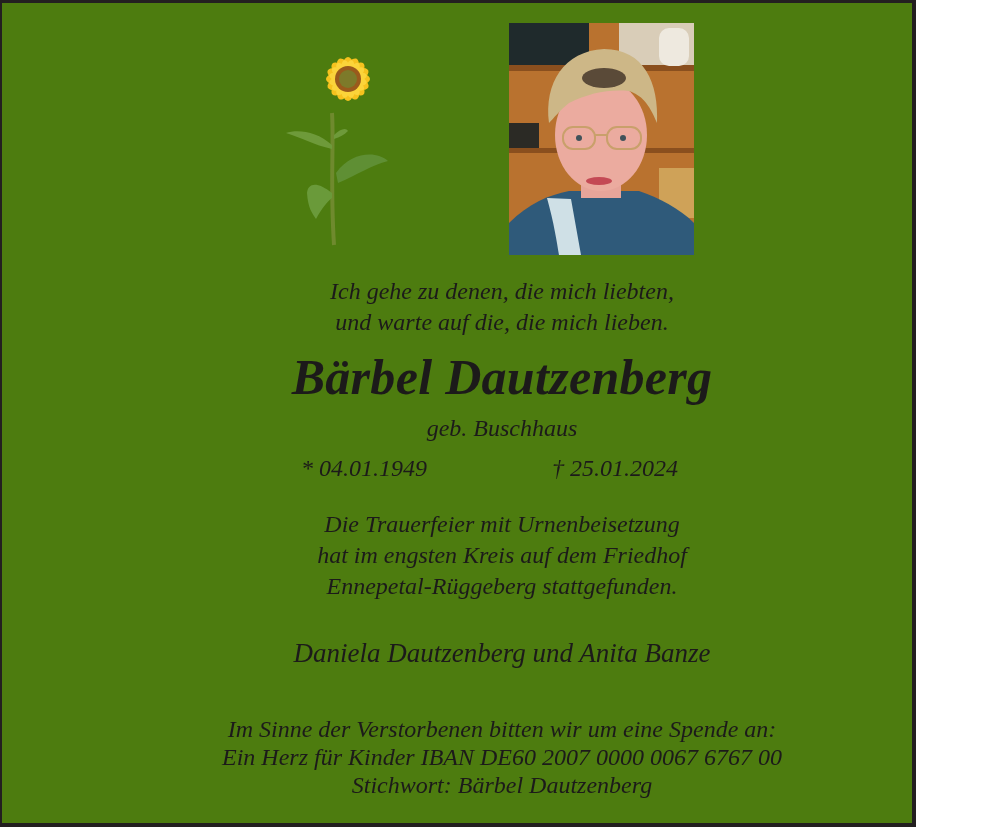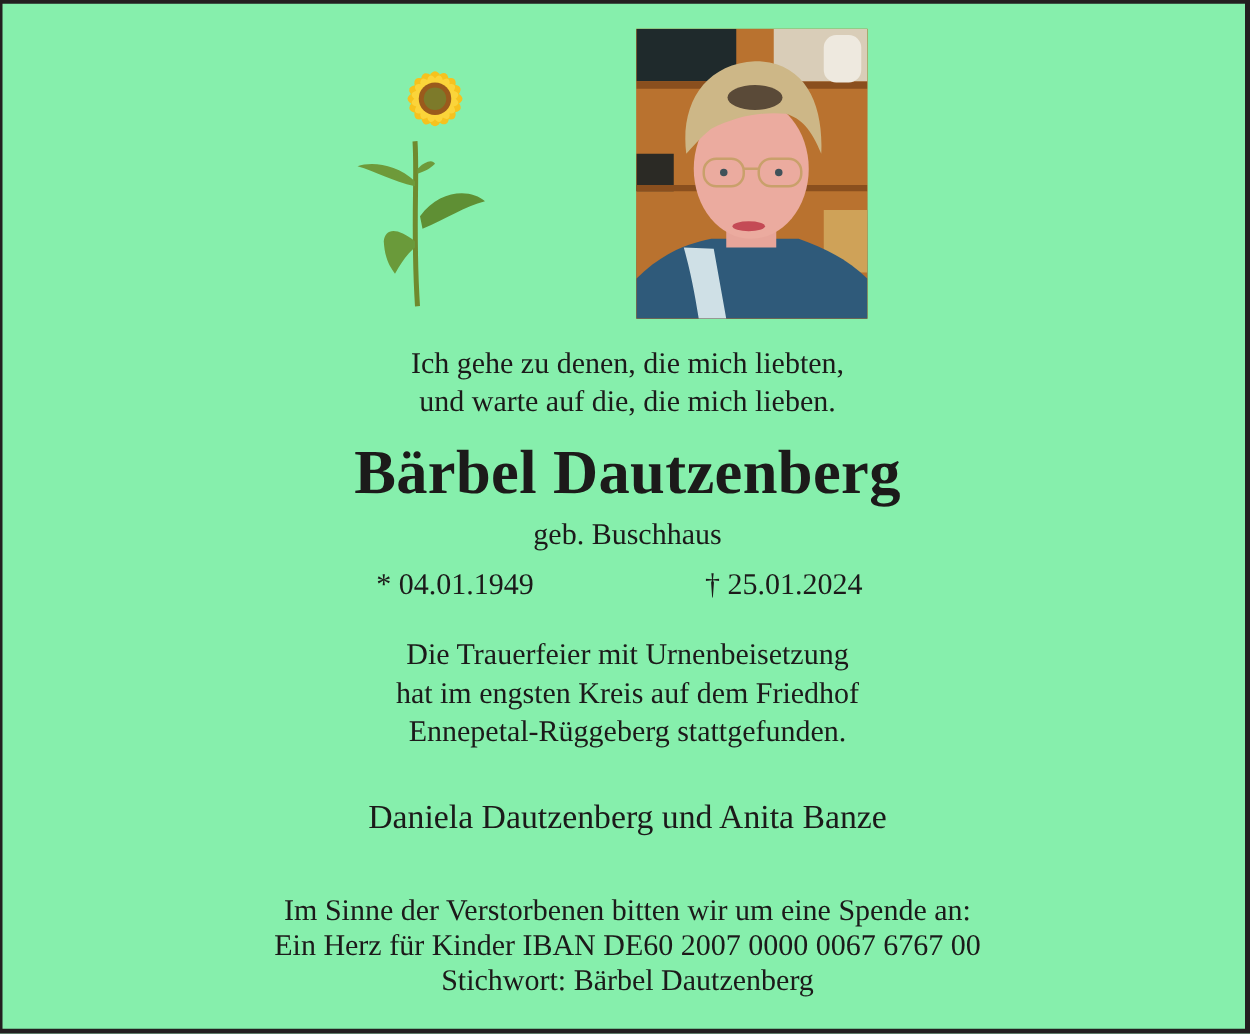--- a/index.html
+++ b/index.html
@@ -3,45 +3,46 @@
   <meta charset="utf-8">
   <style>
     html, body { margin: 0; padding: 0; }
     body {
       width: 1000px; height: 827px; background: #ffffff;
       font-family: "Liberation Serif", "DejaVu Serif", serif;
       color: #1c1a1a;
       position: relative; overflow: hidden;
     }
     .frame {
-      position: absolute; left: 0; top: 0; width: 1000px; height: 827px;
+      position: absolute; left: 0; top: 0; width: 916px; height: 827px;
       box-sizing: border-box;
       border-top: 3px solid #231f20;
       border-left: 2px solid #231f20;
       border-right: 4px solid #231f20;
       border-bottom: 4px solid #231f20;
-      background: #86efac;
+      background: #4d7c0f;
+      font-style: italic;
     }
     .sunflower { position: absolute; left: 280px; top: 30px; width: 120px; height: 215px; }
     .photo {
       position: absolute; left: 507px; top: 20px; width: 185px; height: 232px;
       overflow: hidden;
       background: linear-gradient(180deg, #b06a2a 0%, #c77c34 40%, #a96226 70%, #7a4a22 100%);
     }
     .photo svg { display:block; }
     .line {
       position: absolute; left: 0; width: 1000px; text-align: center;
       white-space: nowrap;
     }
     .verse { font-size: 24px; line-height: 31px; top: 273px; }
     .name { font-size: 50px; font-weight: bold; top: 344px; line-height: 60px; letter-spacing: 0.3px; }
     .maiden { font-size: 24px; top: 410px; line-height: 30px; }
     .dates { position: absolute; top: 450px; left: 0; width: 1000px; font-size: 24px; line-height: 30px; }
     .dates .born { position: absolute; left: 299px; }
-    .dates .died { position: absolute; right: 312px; }
+    .dates .died { position: absolute; right: 324px; }
     .ceremony { font-size: 24px; line-height: 31px; top: 506px; }
     .family { font-size: 27px; top: 632px; line-height: 36px; }
     .donation { font-size: 24px; line-height: 28px; top: 712px; }
   </style>
 </head>
 <body>
 
 <div class="frame">
 
   <div class="sunflower">

